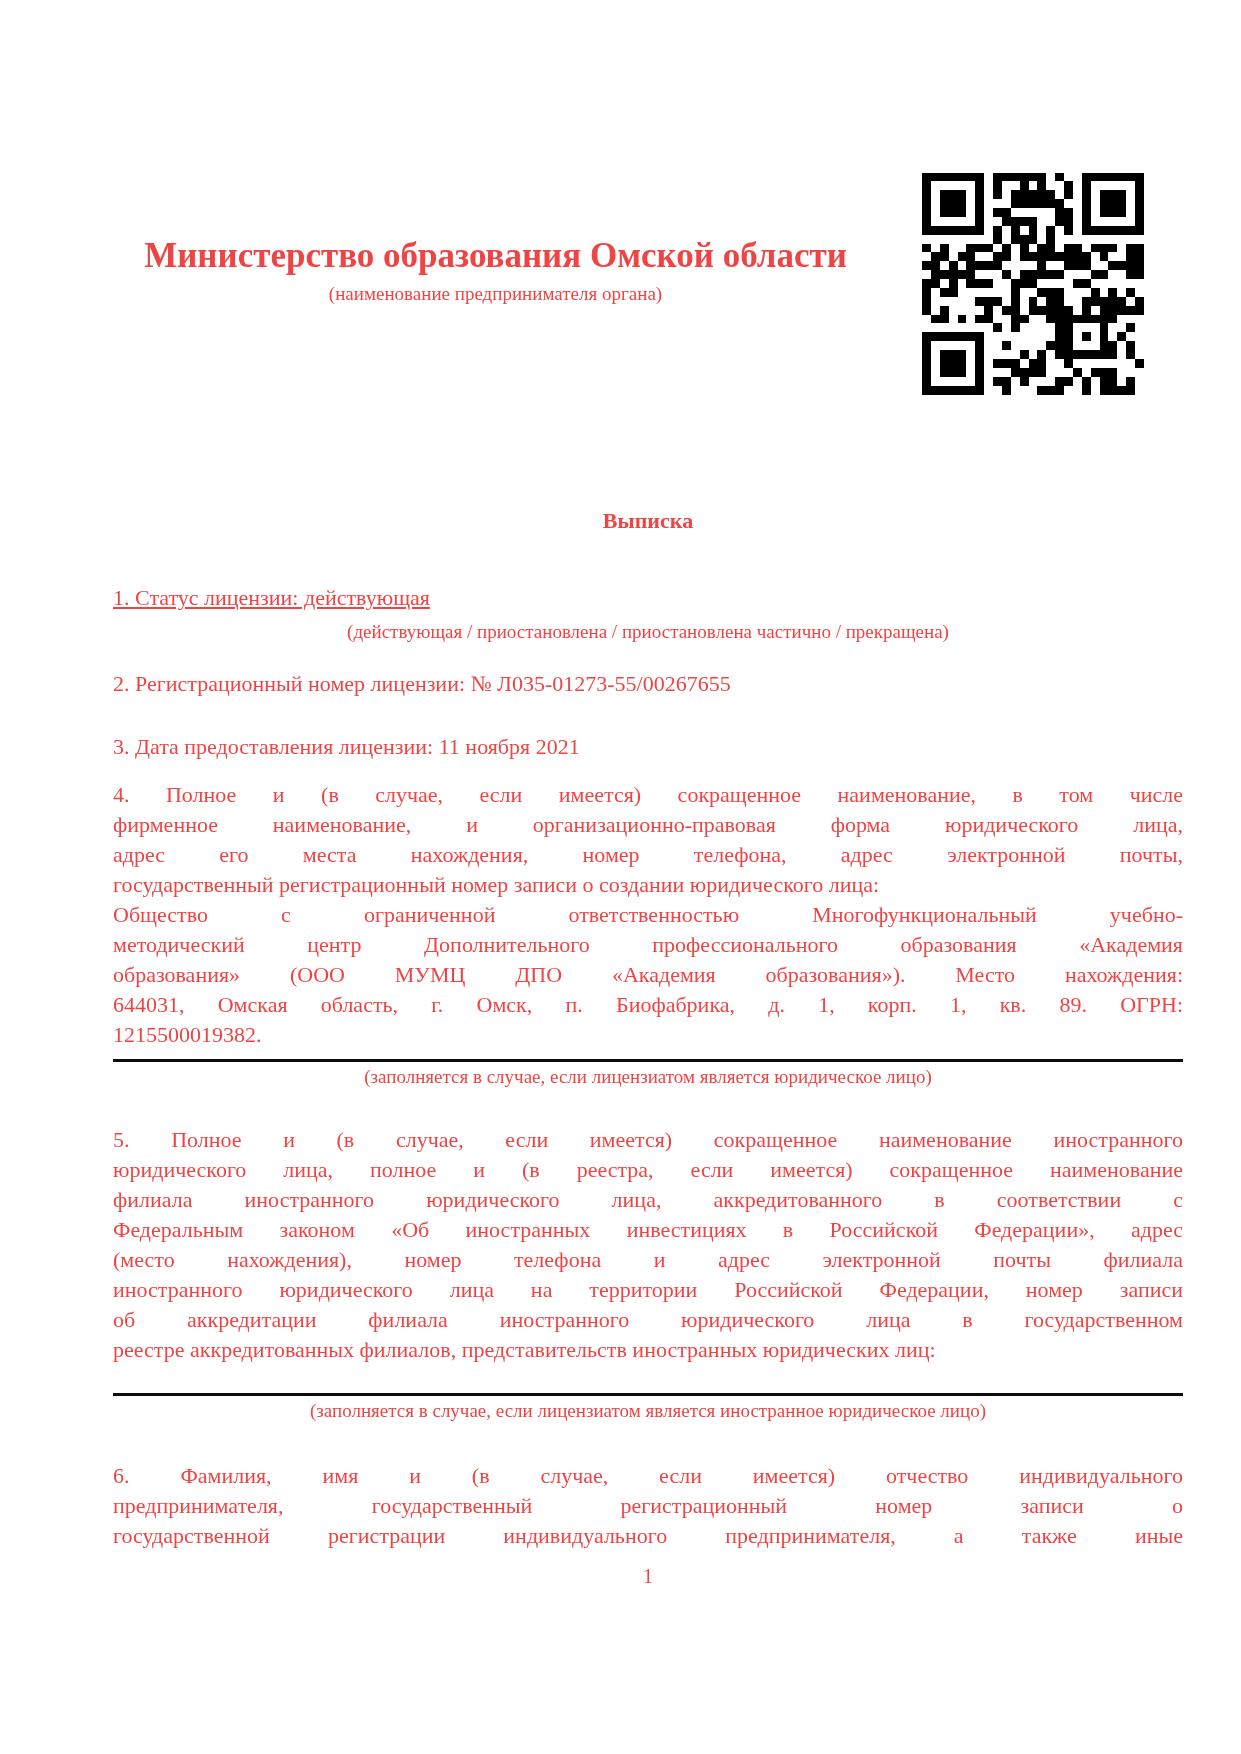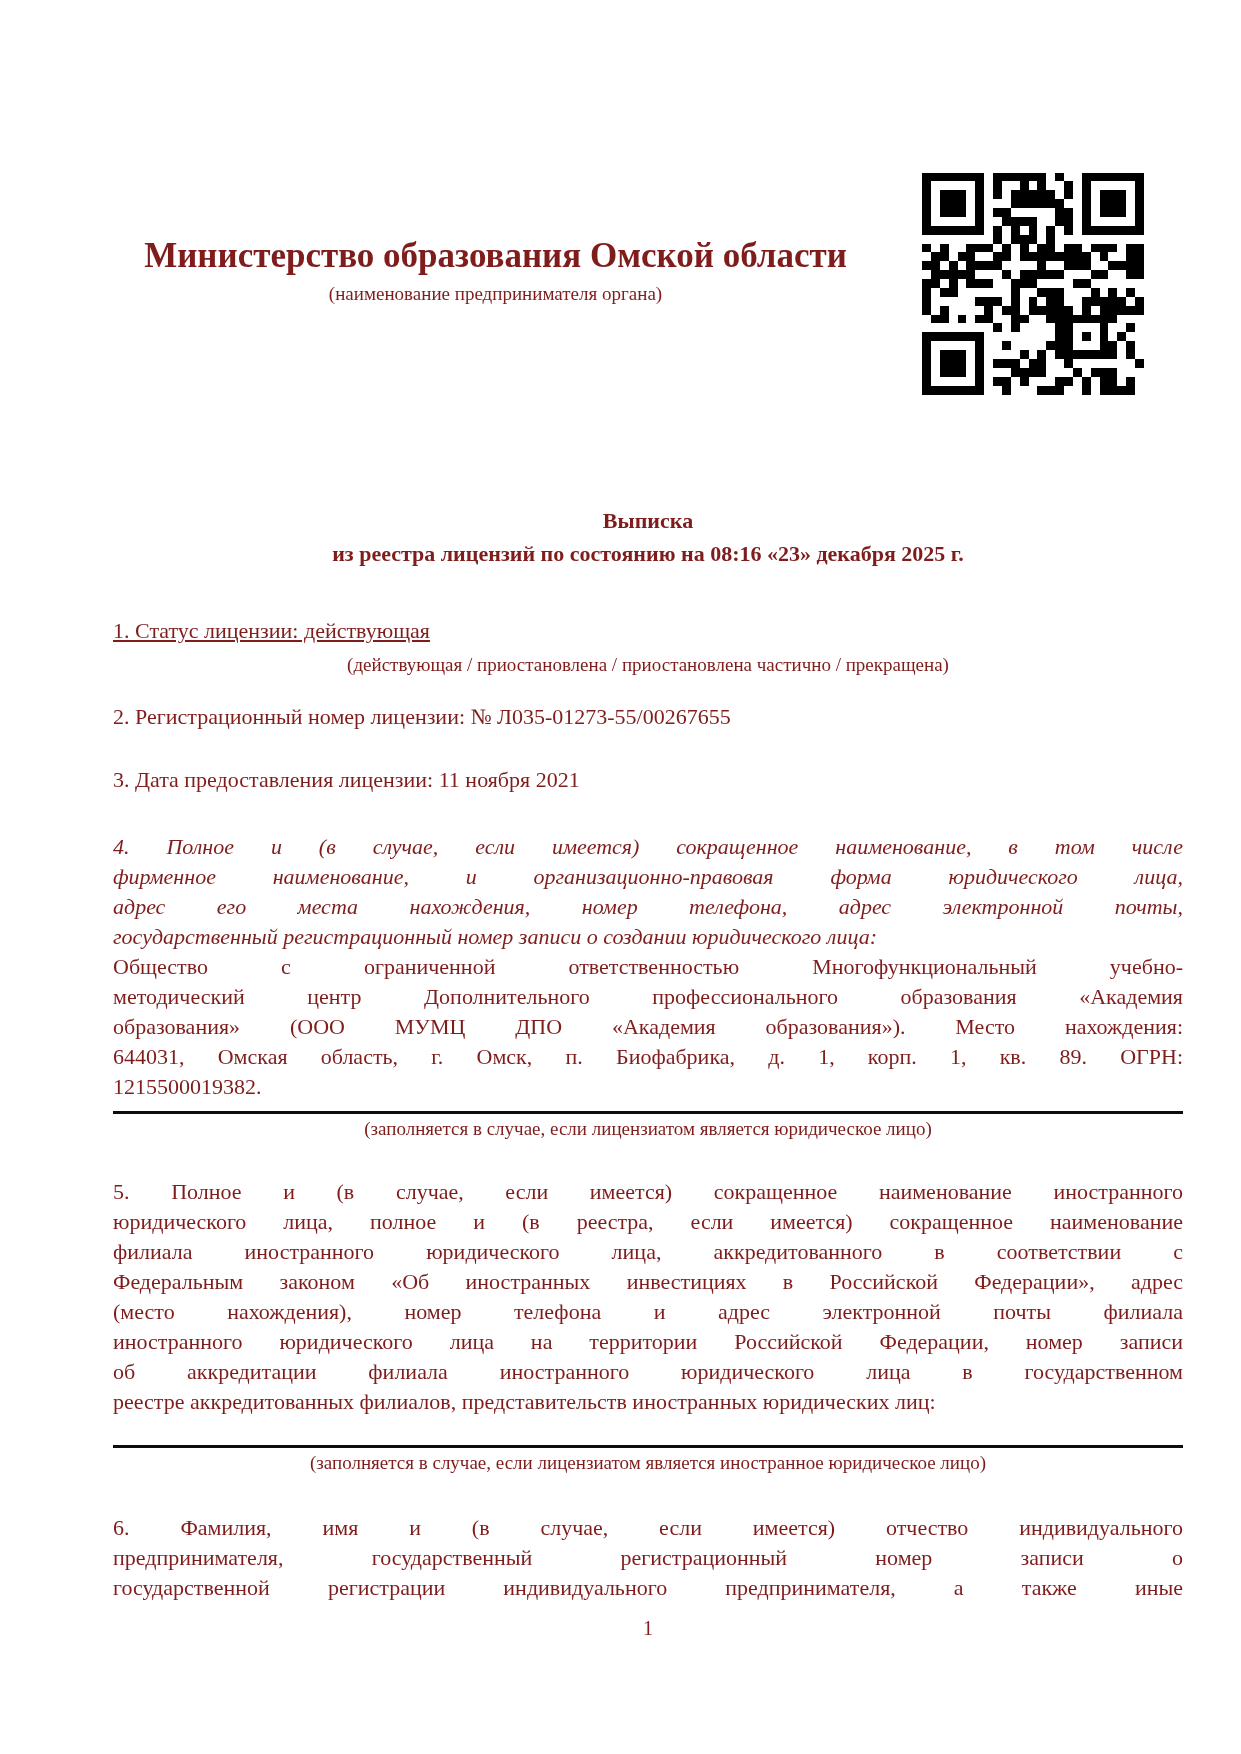--- a/index.html
+++ b/index.html
@@ -4,21 +4,21 @@
 <style>
   html,body{margin:0;padding:0;background:#e8e8e8;}
   .page{
     position:relative;
     width:1241px;height:1754px;
     margin:0 auto;
     background:#ffffff;
     box-sizing:border-box;
     padding:0 58px 0 113px;
     font-family:"Liberation Serif","DejaVu Serif",serif;
-    color:#7f1d1d;
+    color:#ef4444;
     overflow:hidden;
   }
   .qr{
     position:absolute;
     left:922px;top:172px;
     width:222px;height:223px;
   }
   .header-block{
     margin-top:232px;
     width:765px;
@@ -47,21 +47,21 @@
   }
   .caption{
     font-size:19px;
     line-height:23px;
     text-align:center;
   }
   .mt-item1{margin-top:46px;text-decoration:underline;}
   .mt-cap1{margin-top:7px;}
   .mt-item2{margin-top:26px;}
   .mt-item3{margin-top:33px;}
-  .mt-p4{margin-top:37px;font-style:italic;}
+  .mt-p4{margin-top:18px;}
   .mt-p5{margin-top:37px;}
   .mt-p6{margin-top:39px;}
   .para{
     font-size:22px;
     line-height:30px;
   }
   .jline{
     text-align:justify;
     text-align-last:justify;
   }
@@ -424,21 +424,20 @@
       <rect x="23" y="24" width="1" height="1" fill="#000"></rect>
     </svg>
 
   <div class="header-block">
     <div class="header-title">Министерство образования Омской области</div>
     <div class="header-caption">(наименование предпринимателя органа)</div>
   </div>
 
   <div class="extract-block">
     <div>Выписка</div>
-    <div>из реестра лицензий по состоянию на 08:16 «23» декабря 2025 г.</div>
   </div>
 
   <div class="item-line mt-item1">1. Статус лицензии: действующая</div>
   <div class="caption mt-cap1">(действующая / приостановлена / приостановлена частично / прекращена)</div>
 
   <div class="item-line mt-item2">2. Регистрационный номер лицензии: № Л035-01273-55/00267655</div>
 
   <div class="item-line mt-item3">3. Дата предоставления лицензии: 11 ноября 2021</div>
 
   <div class="para mt-p4">

